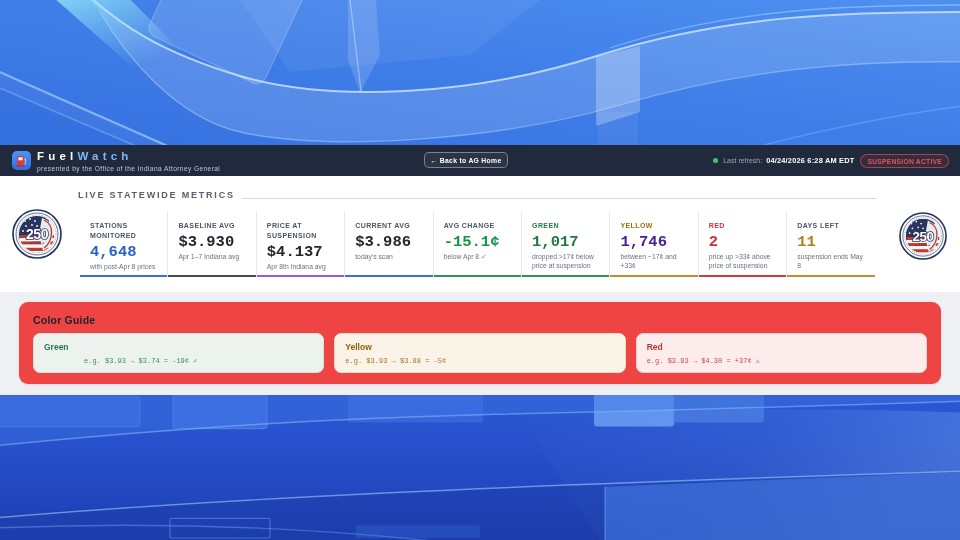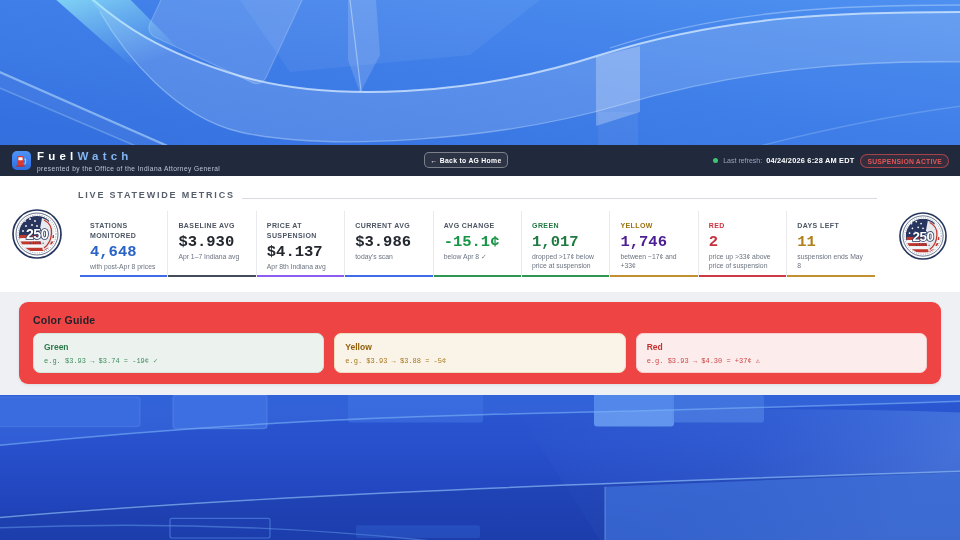--- a/index.html
+++ b/index.html
@@ -44,21 +44,21 @@
   
   #guide{left:0;top:292px;width:960px;height:103px;background:#eef0f4;}
   #gcard{position:absolute;left:19px;top:10px;width:922px;height:82px;background:#ef4444;border-radius:9px;
     box-shadow:0 1px 3px rgba(30,40,60,0.10);}
   #gtitle{position:absolute;left:14px;top:12px;font-size:10.5px;font-weight:bold;color:#1d232c;letter-spacing:0.2px;}
   #gboxes{position:absolute;left:14px;top:31px;width:894px;display:flex;gap:10px;}
   .gbox{flex:1 1 0;height:40px;border-radius:7px;box-sizing:border-box;padding:8px 0 0 10px;}
   .gbox .gl{font-size:8.5px;font-weight:bold;}
   .gbox .gt{font-family:"Liberation Mono",monospace;font-size:7px;margin-top:5px;}
   #gb1{background:#ecf3ee;border:1px solid #d4e4da;}
-  #gb1 .gl{color:#2b7a4b;} #gb1 .gt{color:#3f8d60;}
+  #gb1 .gl{color:#2b7a4b;} #gb1 .gt{color:#3f8d60;margin-left:40px;}
   #gb2{background:#faf3e7;border:1px solid #eddcbe;}
   #gb2 .gl{color:#92600b;} #gb2 .gt{color:#a4761e;}
   #gb3{background:#fdecec;border:1px solid #f5cfcf;}
   #gb3 .gl{color:#c33232;} #gb3 .gt{color:#cc4747;}
 
   
   #bgbot{left:0;top:395px;width:960px;height:145px;}
 
   
   #iib{position:absolute;left:748px;top:443px;width:192px;height:48px;}

